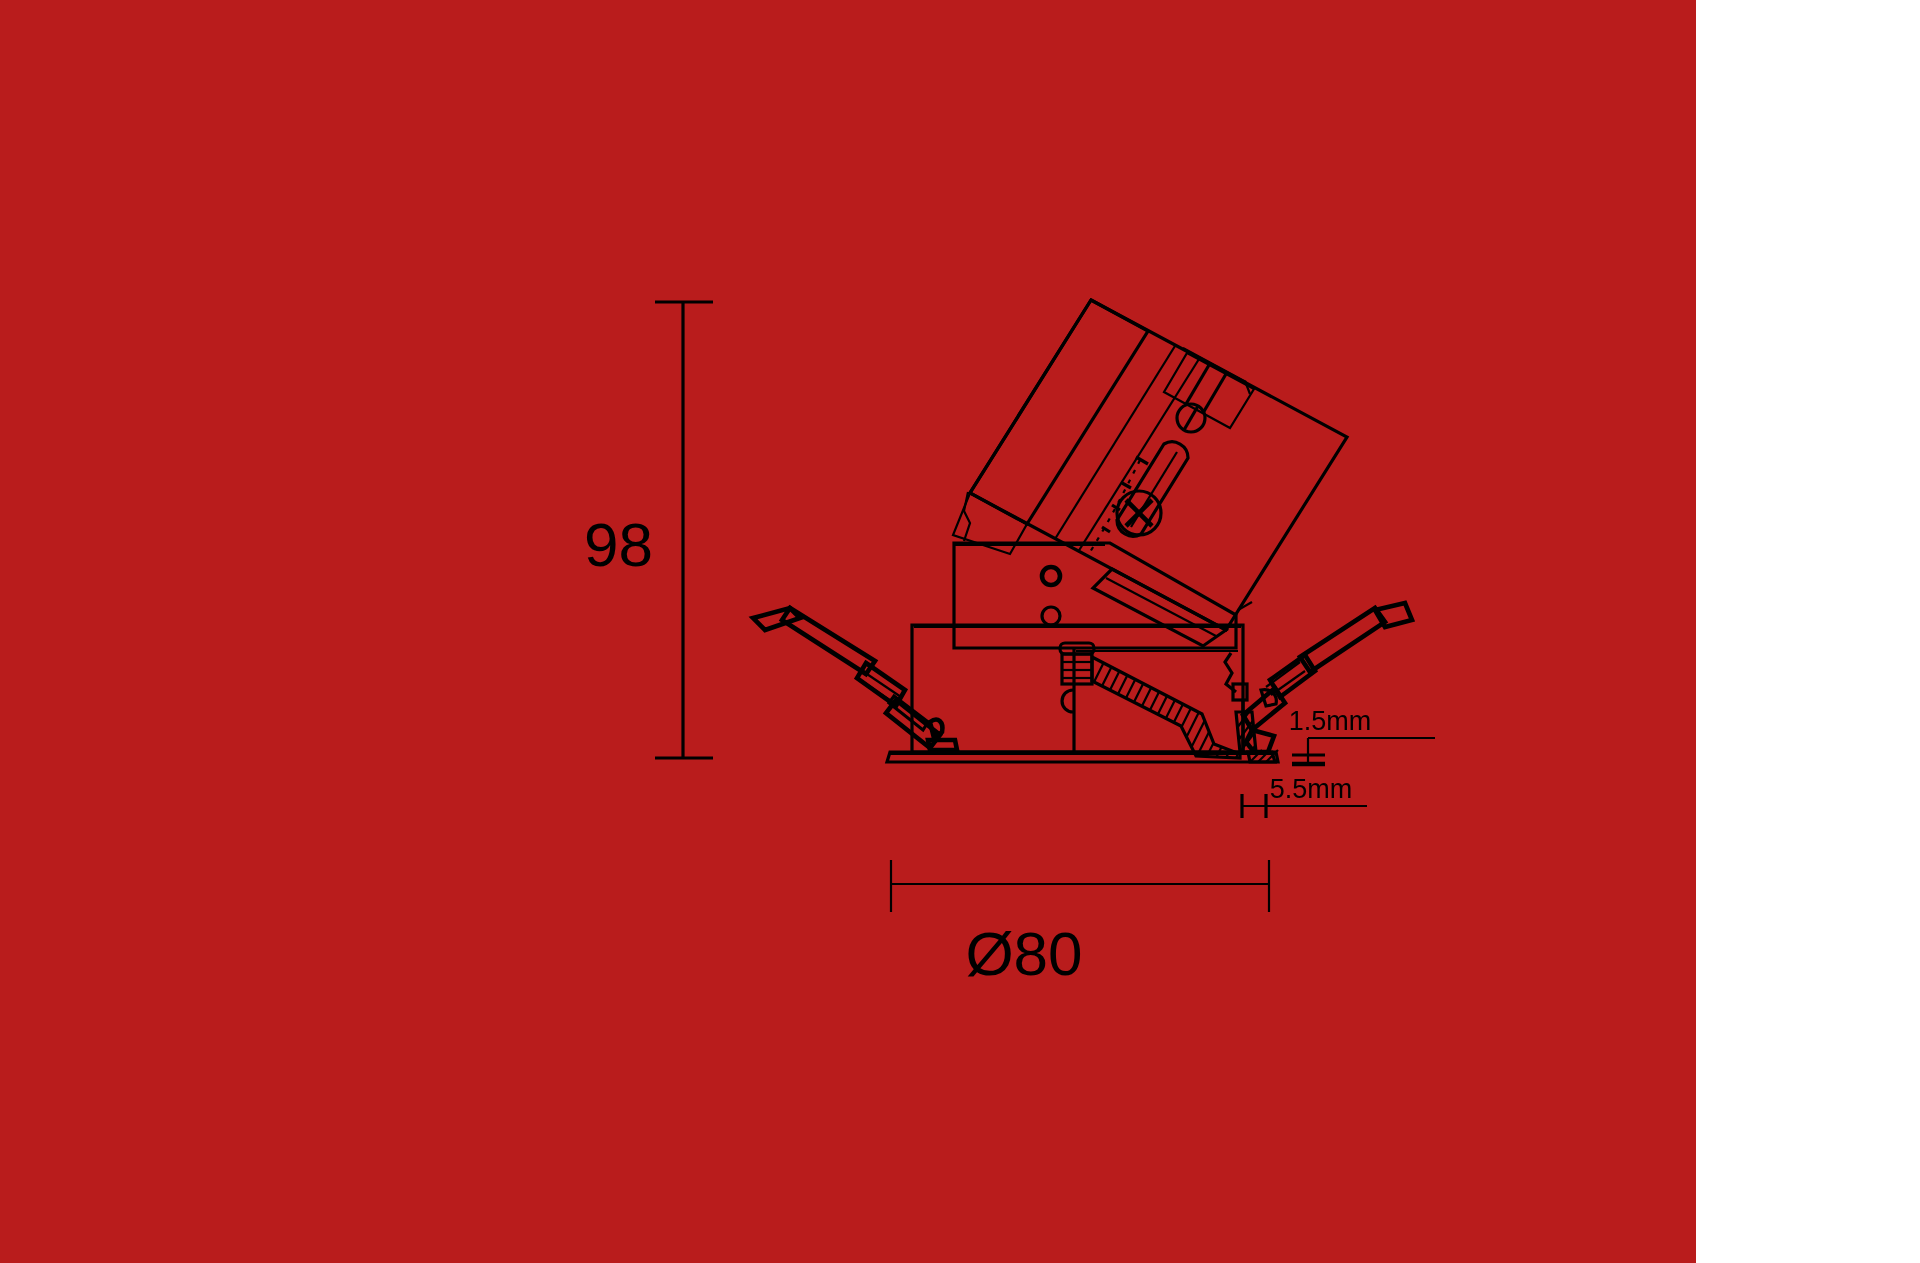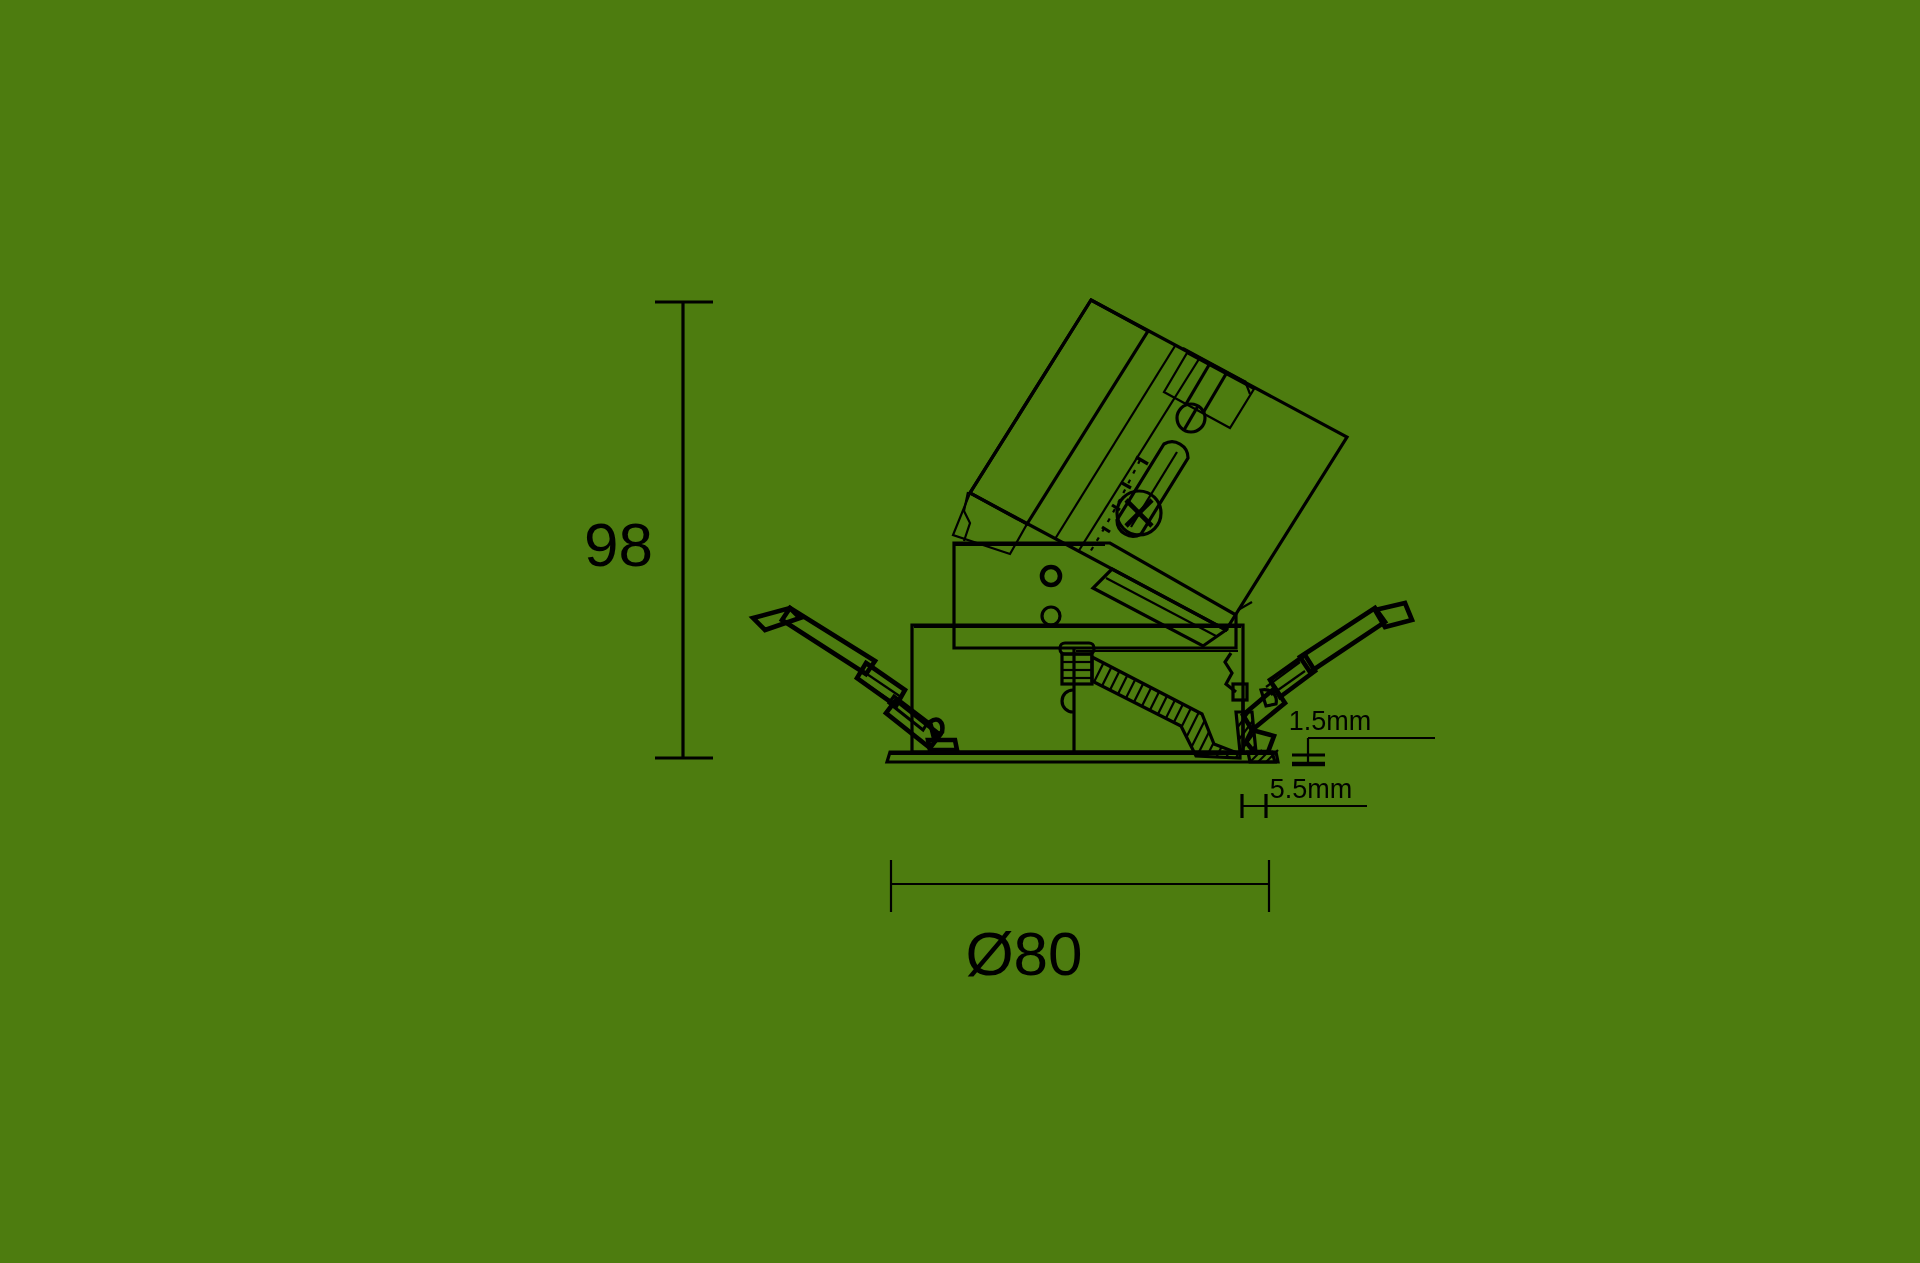--- a/index.html
+++ b/index.html
@@ -9,23 +9,23 @@
     background: #ffffff;
   }
   body {
     width: 1920px;
     height: 1263px;
     overflow: hidden;
     font-family: "Liberation Sans", sans-serif;
   }
   #drawing-root {
     position: relative;
-    width: 1920px;
+    width: 1696px;
     height: 1263px;
-    background: #4d7c0f;
+    background: #b91c1c;
   }
   #drawing-svg {
     position: absolute;
     left: 0;
     top: 0;
     width: 1920px;
     height: 1263px;
     display: block;
   }
   .dim-text {

